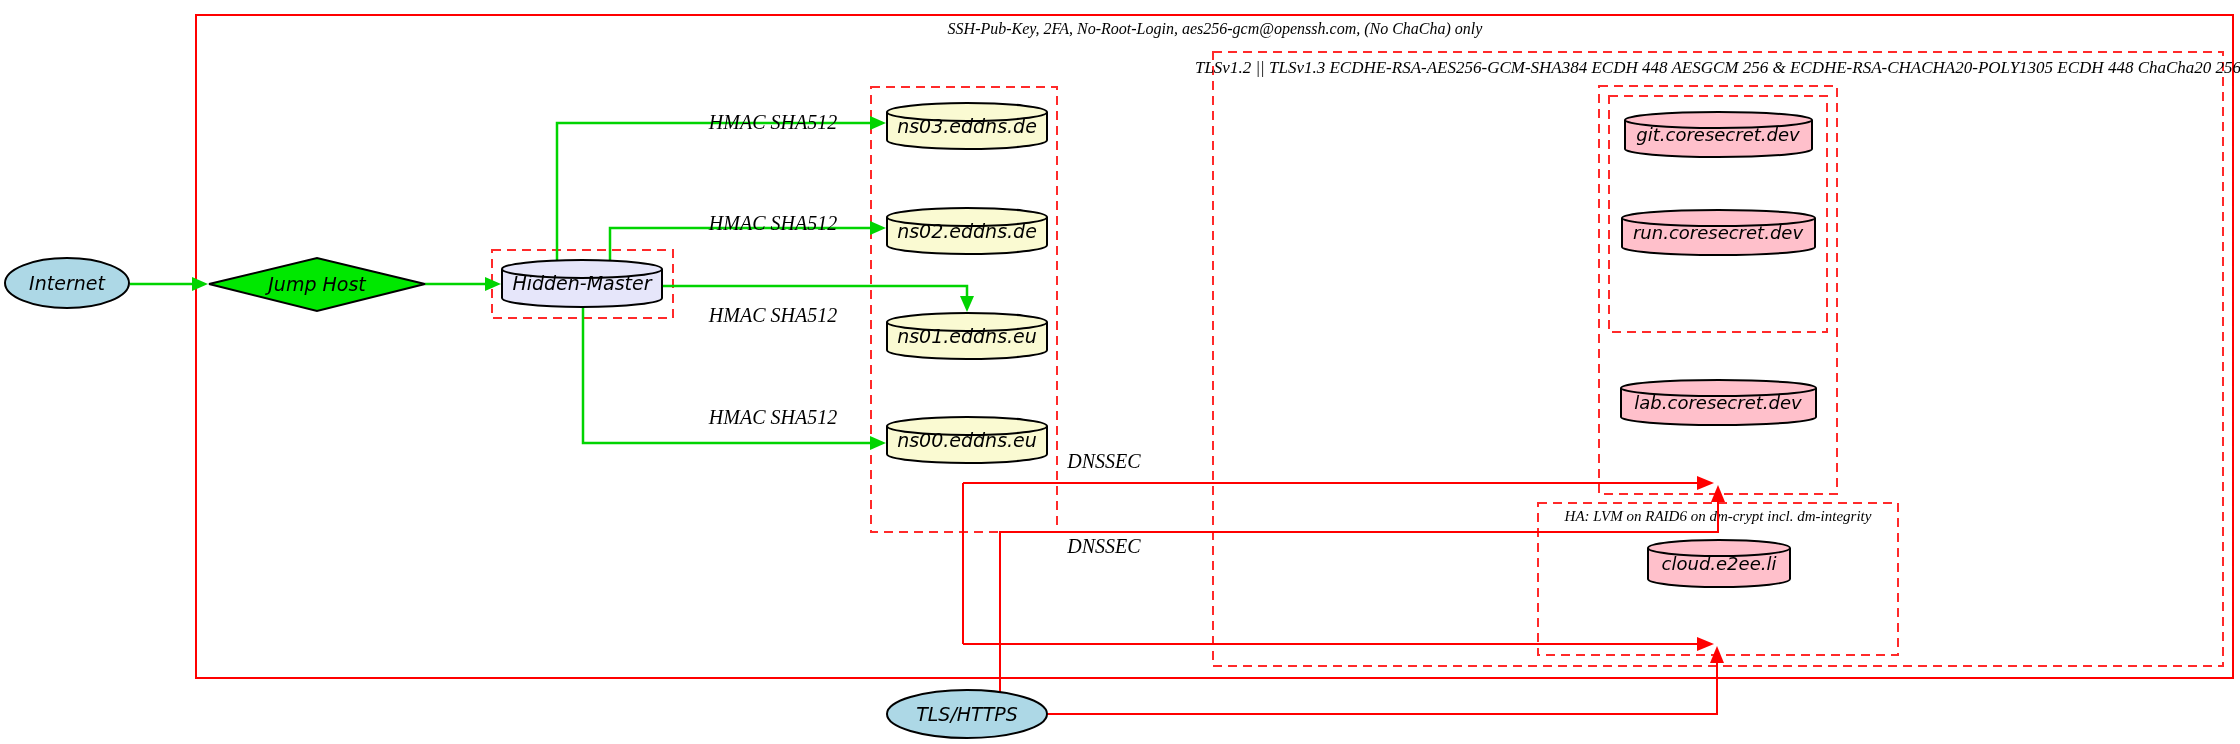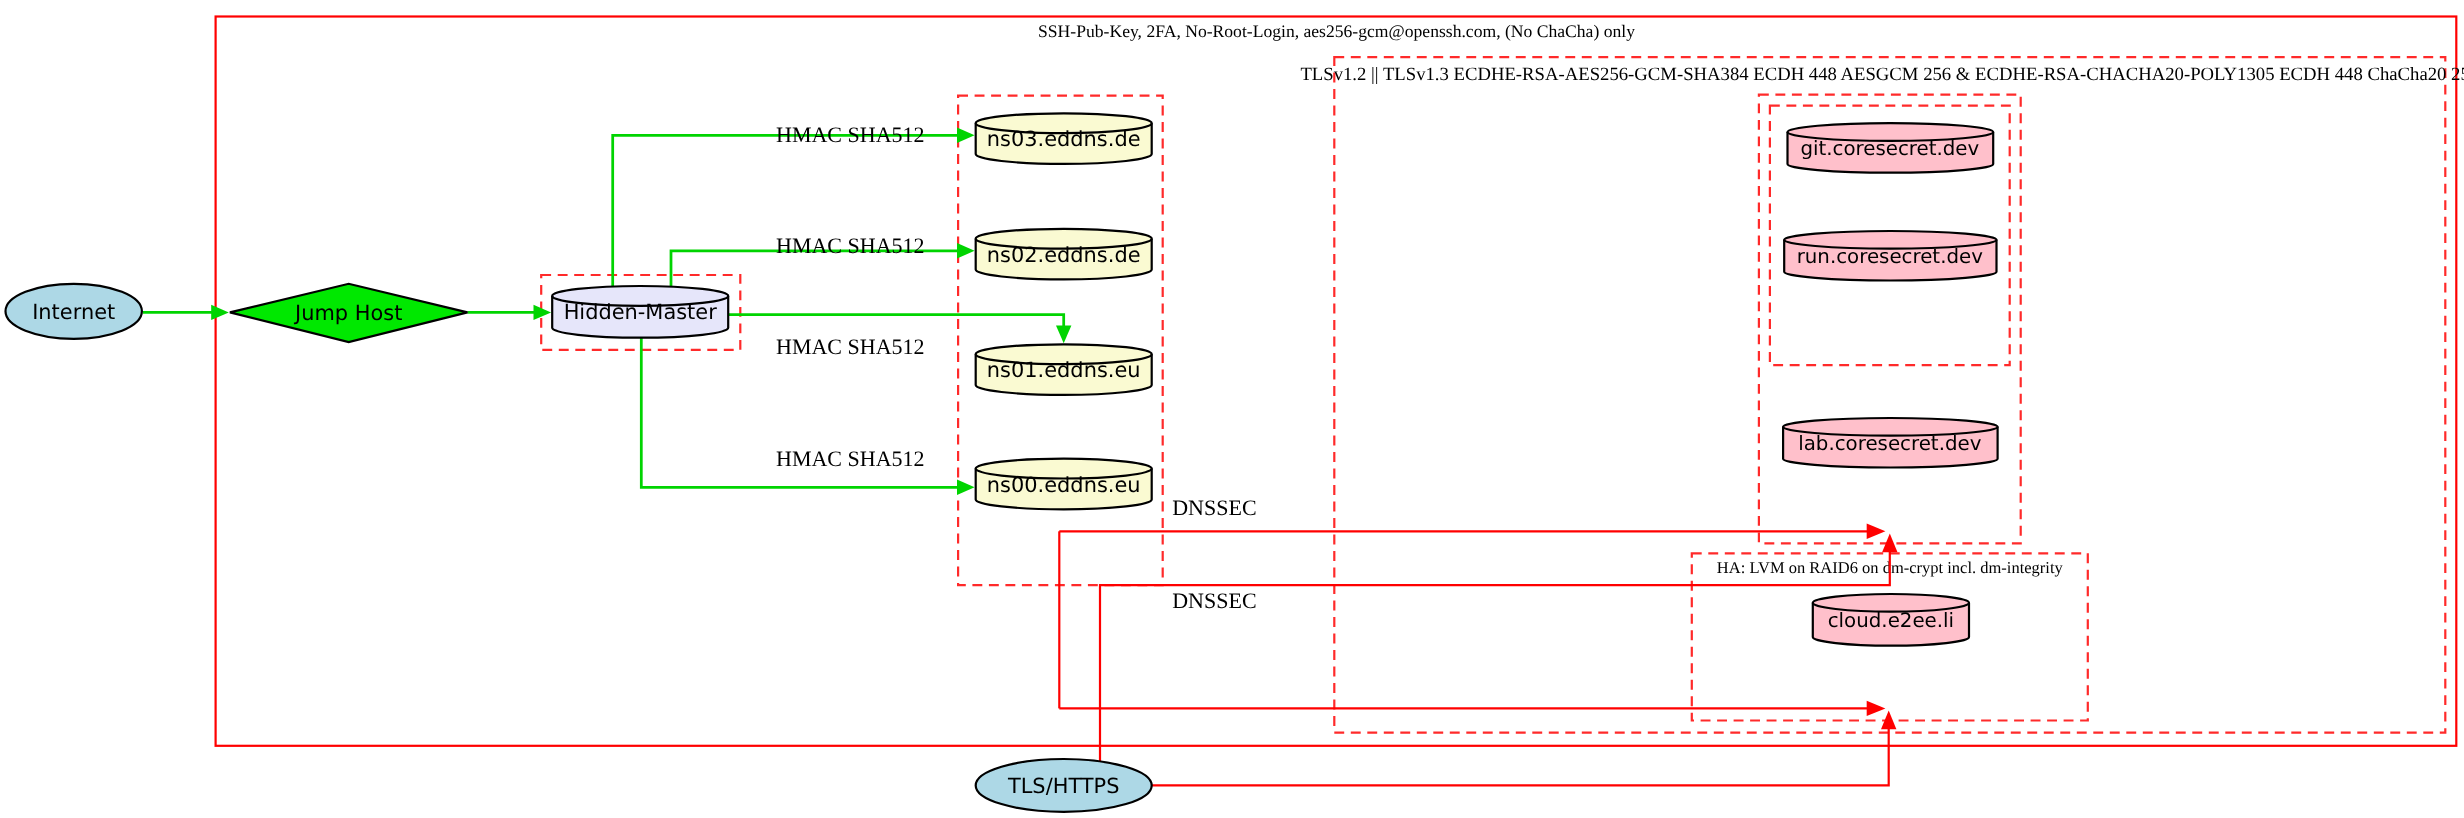--- a/index.html
+++ b/index.html
@@ -1,16 +1,16 @@
 <!DOCTYPE html>
 <html style="--alert-red: #ff0000; --dashed-red: #ff2a2a; --edge-secure-green: #00d400; --jump-host-fill: #00e800; --node-blue: #add8e6; --master-lavender: #e6e6fa; --dns-yellow: #fafad2; --service-pink: #ffc0cb;"><head>
 <meta charset="utf-8">
 <style>
   html,body{margin:0;padding:0;background:#ffffff;}
-  .stage{position:relative;width:1857px;height:744px;background:#fff;}
+  .stage{position:relative;width:1857px;height:744px;background:#fff;font-style:italic;}
   svg{display:block;}
   .box-solid{fill:none;stroke:var(--alert-red);stroke-width:2;}
   .box-dashed{fill:none;stroke:var(--dashed-red);stroke-width:2;stroke-dasharray:9 6;}
   .edge-green{fill:none;stroke:var(--edge-secure-green);stroke-width:2.5;}
   .edge-red{fill:none;stroke:var(--alert-red);stroke-width:2;}
   .ah-green{fill:var(--edge-secure-green);stroke:none;}
   .ah-red{fill:var(--alert-red);stroke:none;}
   .shape{stroke:#000000;stroke-width:2;}
   .fill-blue{fill:var(--node-blue);}
   .fill-green{fill:var(--jump-host-fill);}

